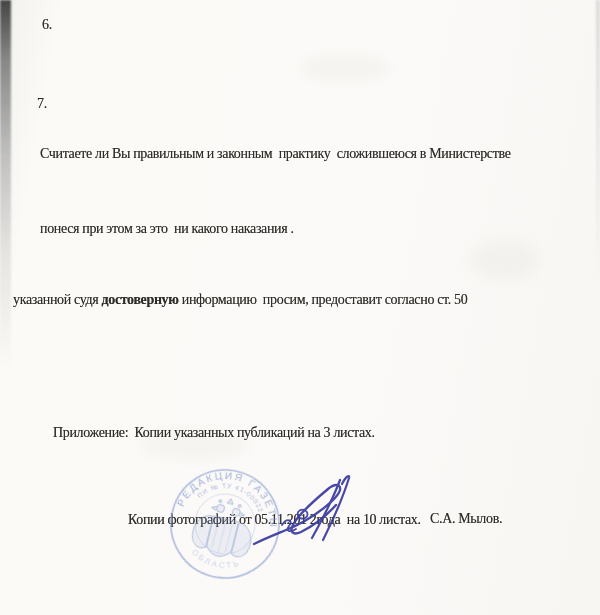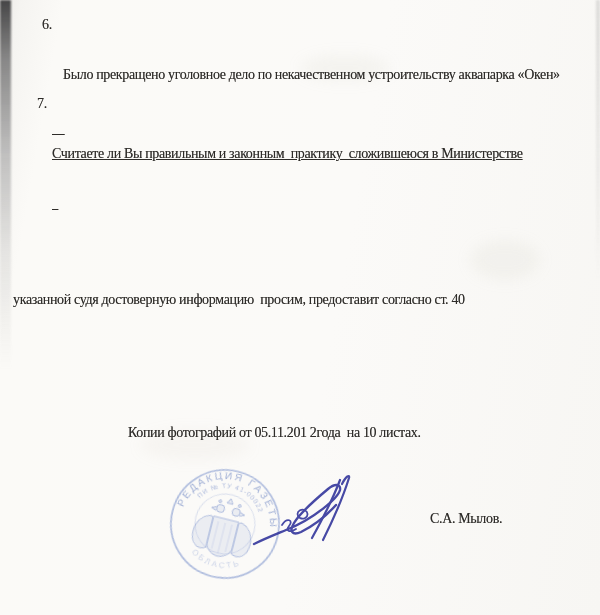--- a/index.html
+++ b/index.html
@@ -8,25 +8,25 @@
     background:linear-gradient(100deg,#eceae7 0%,#f5f4f1 3%,#fbfaf7 9%,#fbfaf8 55%,#f7f6f3 100%);
     font-family:"Liberation Serif","DejaVu Serif",serif;
     color:#2e2c29;
   }
   .txt{
     position:absolute;
     font-size:14px;line-height:25px;letter-spacing:-0.35px;
     white-space:pre;
     text-shadow:0 0 0.6px rgba(46,44,41,0.55);
   }
-  .b{font-weight:normal;}
+  .b{font-weight:bold;}
   #item6-num{left:42px;top:12px;}
   #item6{left:63px;top:12px;}
   #item7-num{left:37px;top:91px;}
-  #item7{left:52px;top:91px;text-decoration:underline;}
+  #item7{left:40px;top:91px;}
   #item7 .indent8{padding-left:9px;}
   #para{left:13px;top:235px;line-height:26px;}
   #para .first{padding-left:40px;}
   #attach{left:53px;top:360px;line-height:29px;}
   #attach .second{padding-left:75px;}
   #role{left:78px;top:506px;}
   #name{left:430px;top:506px;}
   .scan-edge-left{
     position:absolute;left:0;top:0;width:11px;height:370px;
     background:linear-gradient(to bottom,
@@ -60,33 +60,34 @@
 <div class="page">
 
   <div class="scan-edge-left"></div>
   <div class="scan-edge-right"></div>
   <div class="smudge" id="smudge1"></div>
   <div class="smudge" id="smudge2"></div>
   <div class="smudge" id="smudge3"></div>
 
   <div class="txt" id="item6-num">6.</div>
   <div class="txt" id="item6">
-    <div class="line">Было прекращено уголовное дело по некачественном устроительству аквапарка «Окен»</div>
   </div>
 
   <div class="txt" id="item7-num">7.</div>
   <div class="txt" id="item7">
     <div class="line">Считаете ли Вы правильным и законным  практику  сложившеюся в Министерстве</div>
+    <div class="line">понеся при этом за это  ни какого наказания .</div>
   </div>
 
   <div class="txt" id="para">
-    <div class="line"><span>указанной судя </span><span class="b">достоверную</span><span> информацию  просим, предоставит согласно ст. 40</span></div>
+    <div class="line"><span>указанной судя </span><span class="b">достоверную</span><span> информацию  просим, предоставит согласно ст. 50</span></div>
   </div>
 
   <div class="txt" id="attach">
+    <div class="line">Приложение:  Копии указанных публикаций на 3 листах.</div>
     <div class="line second">Копии фотографий от 05.11.201 2года  на 10 листах.</div>
   </div>
 
   <svg id="stamp" viewBox="0 0 130 130">
     <g stroke="#8ca0d2" fill="none" opacity="0.8">
       <circle cx="65" cy="65" r="54" stroke-width="1.7"></circle>
       <circle cx="65" cy="65" r="30" stroke-width="0.9" opacity="0.5"></circle>
     </g>
     <defs>
       <path id="arcTop" d="M 20 65 A 45 45 0 0 1 110 65"></path>

